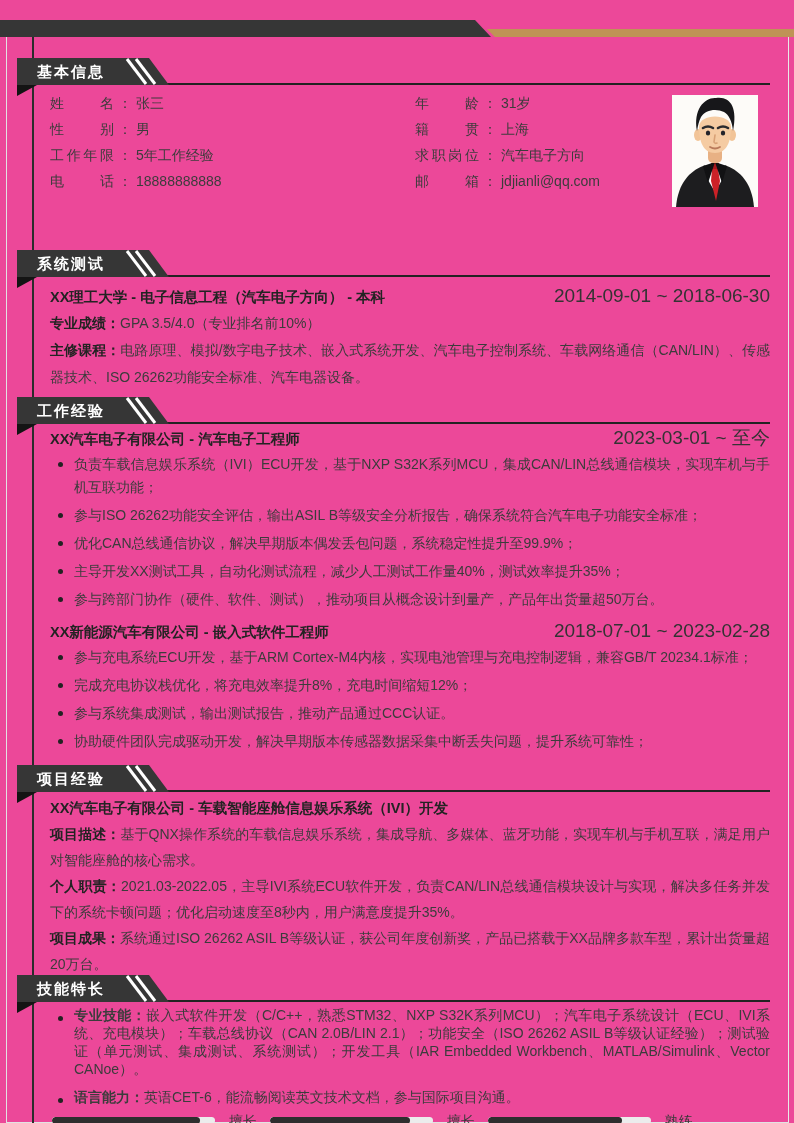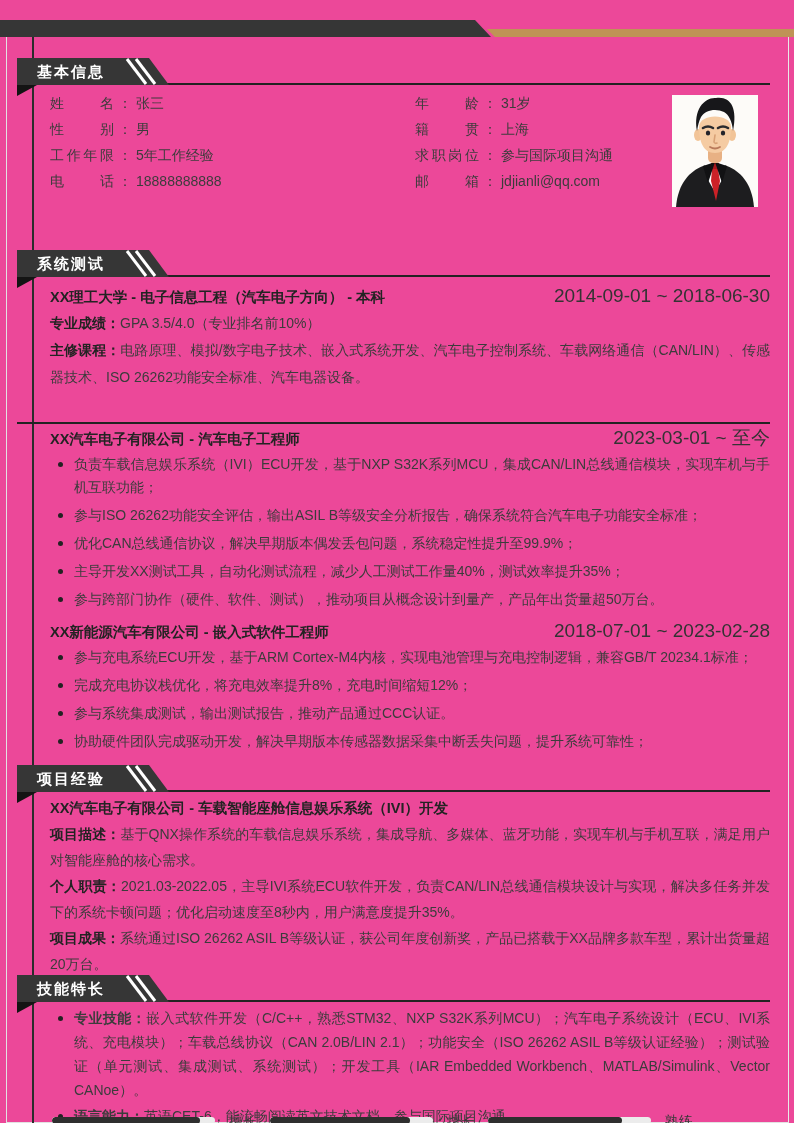--- a/index.html
+++ b/index.html
@@ -48,21 +48,21 @@
   .entry-date{font-size:19px;color:#333;white-space:nowrap;}
   .para{line-height:27px;margin:0;text-align:justify;}
   .para-26{line-height:26px;margin:0;text-align:justify;}
   .para b,.para-26 b,.sk-text b{color:#232323;}
   
   ul.bullets{list-style:none;margin:1px 0 0 0;padding:0;}
   ul.bullets li{position:relative;padding-left:24px;line-height:23px;margin-bottom:5px;text-align:justify;}
   ul.bullets li::before{
     content:"";position:absolute;left:8px;top:9px;width:5px;height:5px;border-radius:50%;background:#222;
   }
-  ul.bullets.wide li{line-height:24px;margin-bottom:2px;}
+  ul.bullets.wide li{line-height:18px;margin-bottom:10px;}
   ul.bullets.wide li::before{top:10px;}
   .entry2{margin-top:7px;}
   
   .bars-row{position:absolute;left:52px;top:1112px;display:flex;}
   .bar-item{display:flex;align-items:flex-start;width:218px;}
   .bar-track{width:163px;height:7px;background:#ececec;border-radius:4px;margin-top:5px;overflow:hidden;}
   .bar-fill{height:100%;background:#2e2e2e;border-radius:4px;}
   .bar-label{margin-left:14px;font-size:14px;line-height:18px;color:#3a3a3a;white-space:nowrap;}
 </style>
 </head>
@@ -119,21 +119,21 @@
             <span class="bi-value">31岁</span>
           </div>
           <div class="bi-row">
             <span class="bi-label">籍贯</span>
             <span class="bi-colon">：</span>
             <span class="bi-value">上海</span>
           </div>
           <div class="bi-row">
             <span class="bi-label">求职岗位</span>
             <span class="bi-colon">：</span>
-            <span class="bi-value">参与国际项目沟通</span>
+            <span class="bi-value">汽车电子方向</span>
           </div>
           <div class="bi-row">
             <span class="bi-label">邮箱</span>
             <span class="bi-colon">：</span>
             <span class="bi-value">jdjianli@qq.com</span>
           </div>
         </div>
       </div>
     </div>
   </section>
@@ -189,20 +189,29 @@
         <span class="entry-title">XX理工大学 - 电子信息工程（汽车电子方向） - 本科</span>
         <span class="entry-date">2014-09-01 ~ 2018-06-30</span>
       </div>
       <p class="para"><b>专业成绩：</b><span>GPA 3.5/4.0（专业排名前10%）</span></p>
       <p class="para"><b>主修课程：</b><span>电路原理、模拟/数字电子技术、嵌入式系统开发、汽车电子控制系统、车载网络通信（CAN/LIN）、传感器技术、ISO 26262功能安全标准、汽车电器设备。</span></p>
     </div>
   </section>
 
   <section class="sec" style="top:397px;height:360px;">
     <div class="sec-line"></div>
+    <div class="badge">
+      <svg width="170" height="40" viewBox="0 0 170 40">
+        <polygon points="6,2 138,2 158,29 6,29" fill="#363636"></polygon>
+        <line x1="116" y1="3" x2="135" y2="28" stroke="#ffffff" stroke-width="3"></line>
+        <line x1="125" y1="3" x2="144" y2="28" stroke="#ffffff" stroke-width="3"></line>
+        <polygon points="6,29 26,29 6,40" fill="#141414"></polygon>
+      </svg>
+      <span class="badge-label">工作经验</span>
+    </div>
     <div class="sec-content" style="top:28px;">
       <div>
         <div class="entry-title-row">
           <span class="entry-title">XX汽车电子有限公司 - 汽车电子工程师</span>
           <span class="entry-date">2023-03-01 ~ 至今</span>
         </div>
         <ul class="bullets">
           <li>负责车载信息娱乐系统（IVI）ECU开发，基于NXP S32K系列MCU，集成CAN/LIN总线通信模块，实现车机与手机互联功能；</li>
           <li>参与ISO 26262功能安全评估，输出ASIL B等级安全分析报告，确保系统符合汽车电子功能安全标准；</li>
           <li>优化CAN总线通信协议，解决早期版本偶发丢包问题，系统稳定性提升至99.9%；</li>

